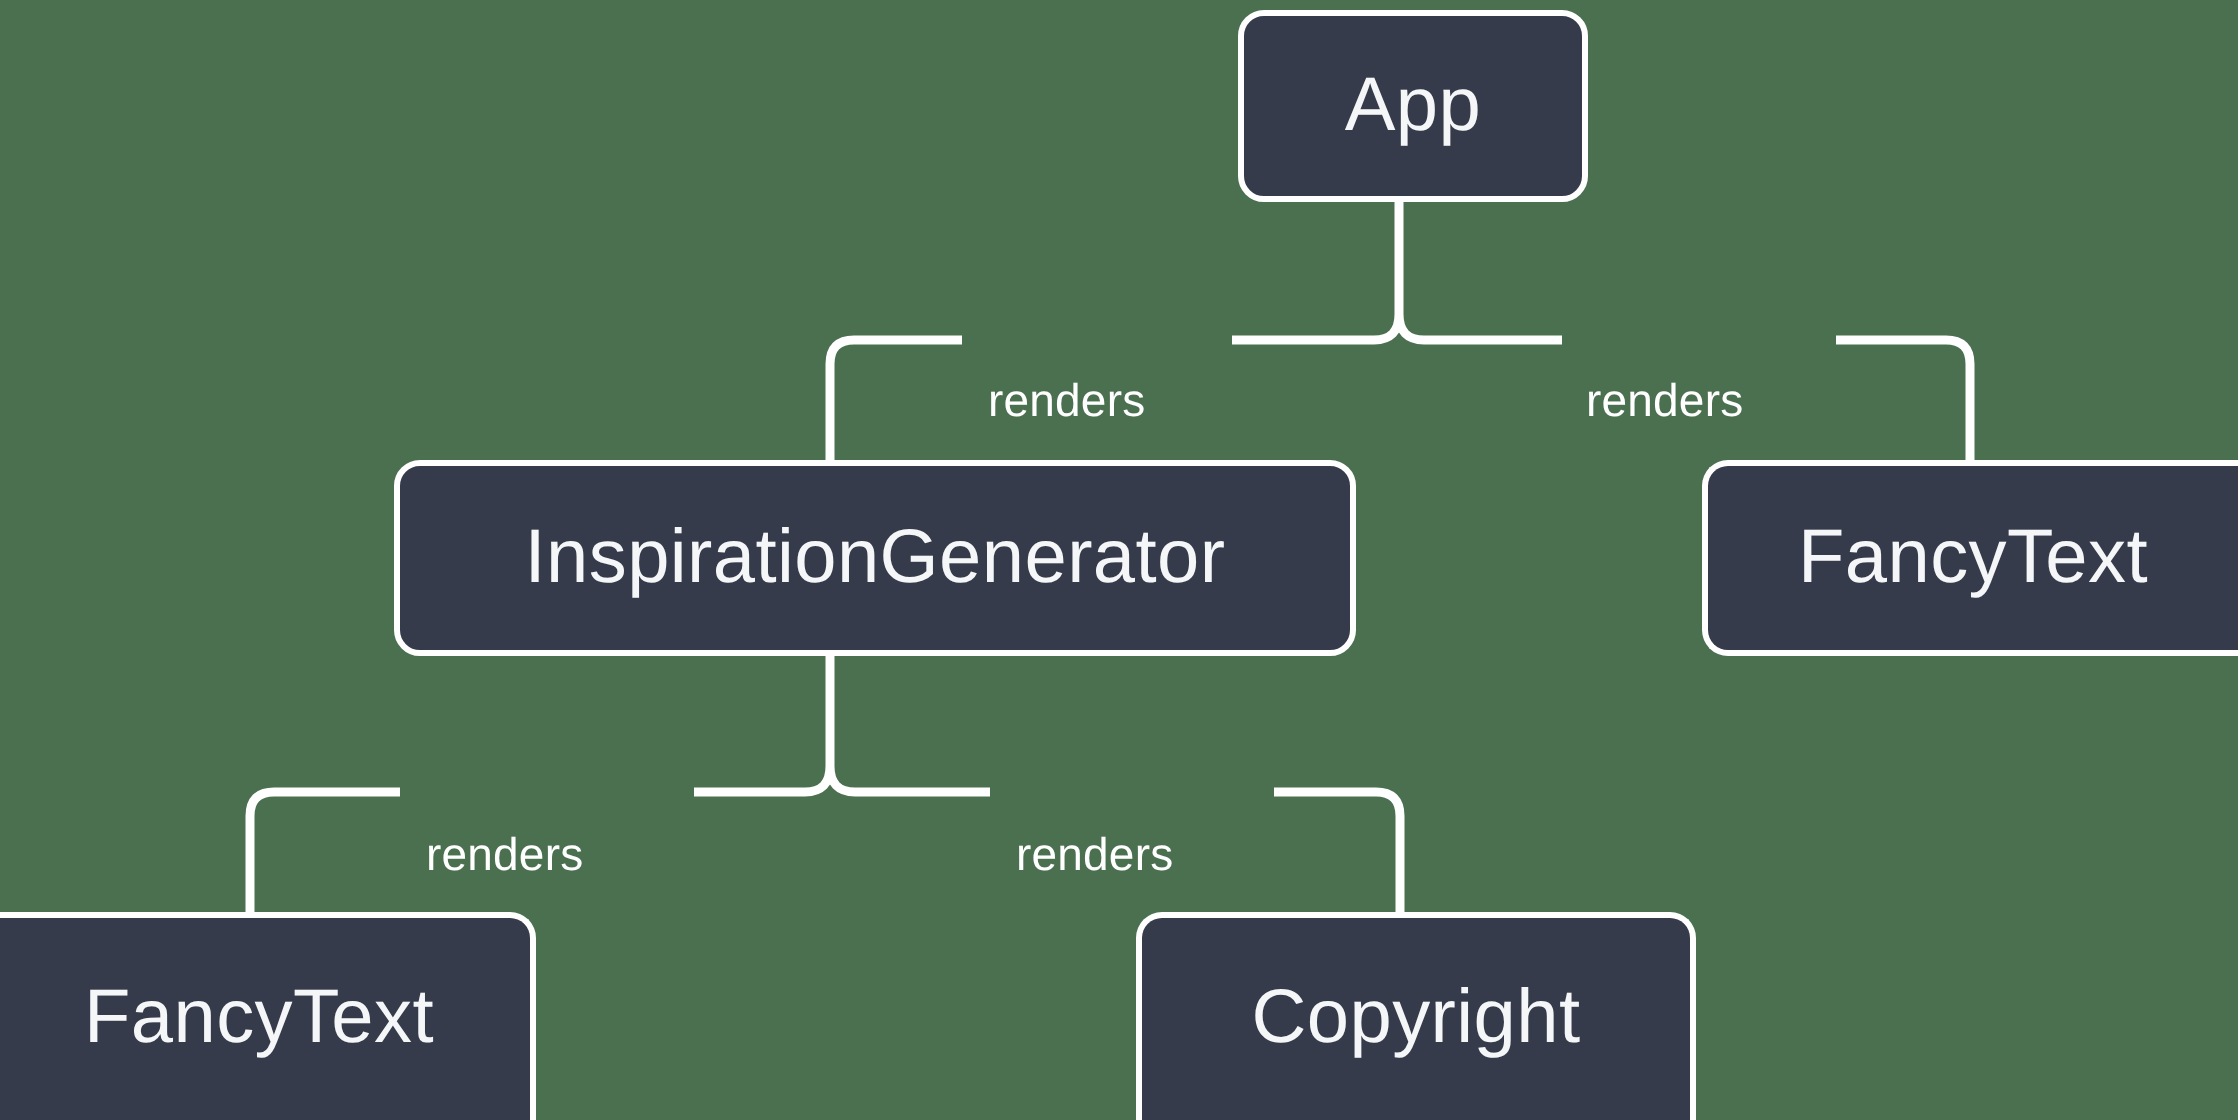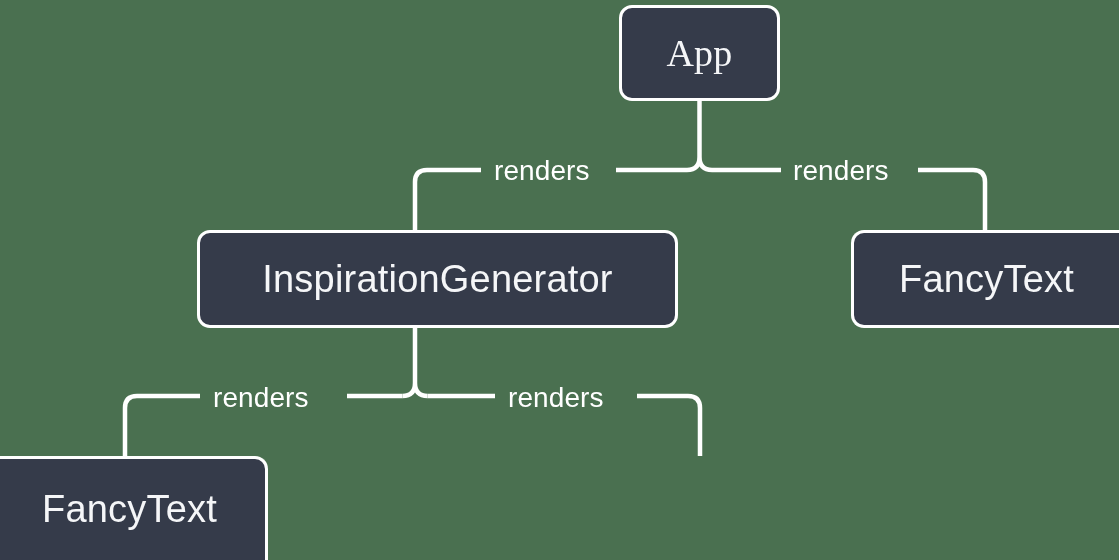--- a/index.html
+++ b/index.html
@@ -35,21 +35,21 @@
     align-items: center;
     justify-content: center;
     color: #f5f6f8;
     letter-spacing: 0.2px;
   }
   .node-label {
     white-space: nowrap;
     font-weight: 400;
   }
   #node-app {
-    left: 619px; top: 5px; width: 161px; height: 96px; font-family: Liberation Serif, serif;
+    left: 619px; top: 5px; width: 175px; height: 96px;
   }
   #node-app .node-label { font-size: 38px; }
   #node-inspiration-generator {
     left: 197px; top: 230px; width: 481px; height: 98px;
   }
   #node-inspiration-generator .node-label { font-size: 38px; }
   #node-fancytext-right {
     left: 851px; top: 230px; width: 268px; height: 98px;
     border-right: none;
     border-top-right-radius: 0;
@@ -68,24 +68,25 @@
   #node-copyright {
     left: 568px; top: 456px; width: 280px; height: 104px;
     border-bottom: none;
     border-bottom-left-radius: 0;
     border-bottom-right-radius: 0;
   }
   #node-copyright .node-label { font-size: 38px; }
   .edge-label {
     position: absolute;
     color: #ffffff;
-    font-size: 28px;
+    font-size: 23px;
     font-weight: 400;
     white-space: nowrap;
     letter-spacing: 0.1px;
+    margin-top: 32px;
   }
   #edge-label-app-inspiration { left: 494px; top: 155px; }
   #edge-label-app-fancytext   { left: 793px; top: 155px; }
   #edge-label-ig-fancytext    { left: 213px; top: 382px; }
   #edge-label-ig-copyright    { left: 508px; top: 382px; }
 </style>
 </head>
 <body>
 
 <div id="diagram-root">
@@ -127,19 +128,22 @@
   </div>
 
   <div class="node-box" id="node-fancytext-right">
     <span class="node-label">FancyText</span>
   </div>
 
   <div class="node-box" id="node-fancytext-bottom">
     <span class="node-label">FancyText</span>
   </div>
 
+  <div class="node-box" id="node-copyright">
+    <span class="node-label">Copyright</span>
+  </div>
 
   <span class="edge-label" id="edge-label-app-inspiration">renders</span>
   <span class="edge-label" id="edge-label-app-fancytext">renders</span>
   <span class="edge-label" id="edge-label-ig-fancytext">renders</span>
   <span class="edge-label" id="edge-label-ig-copyright">renders</span>
 
 </div>
 
 </body></html>

